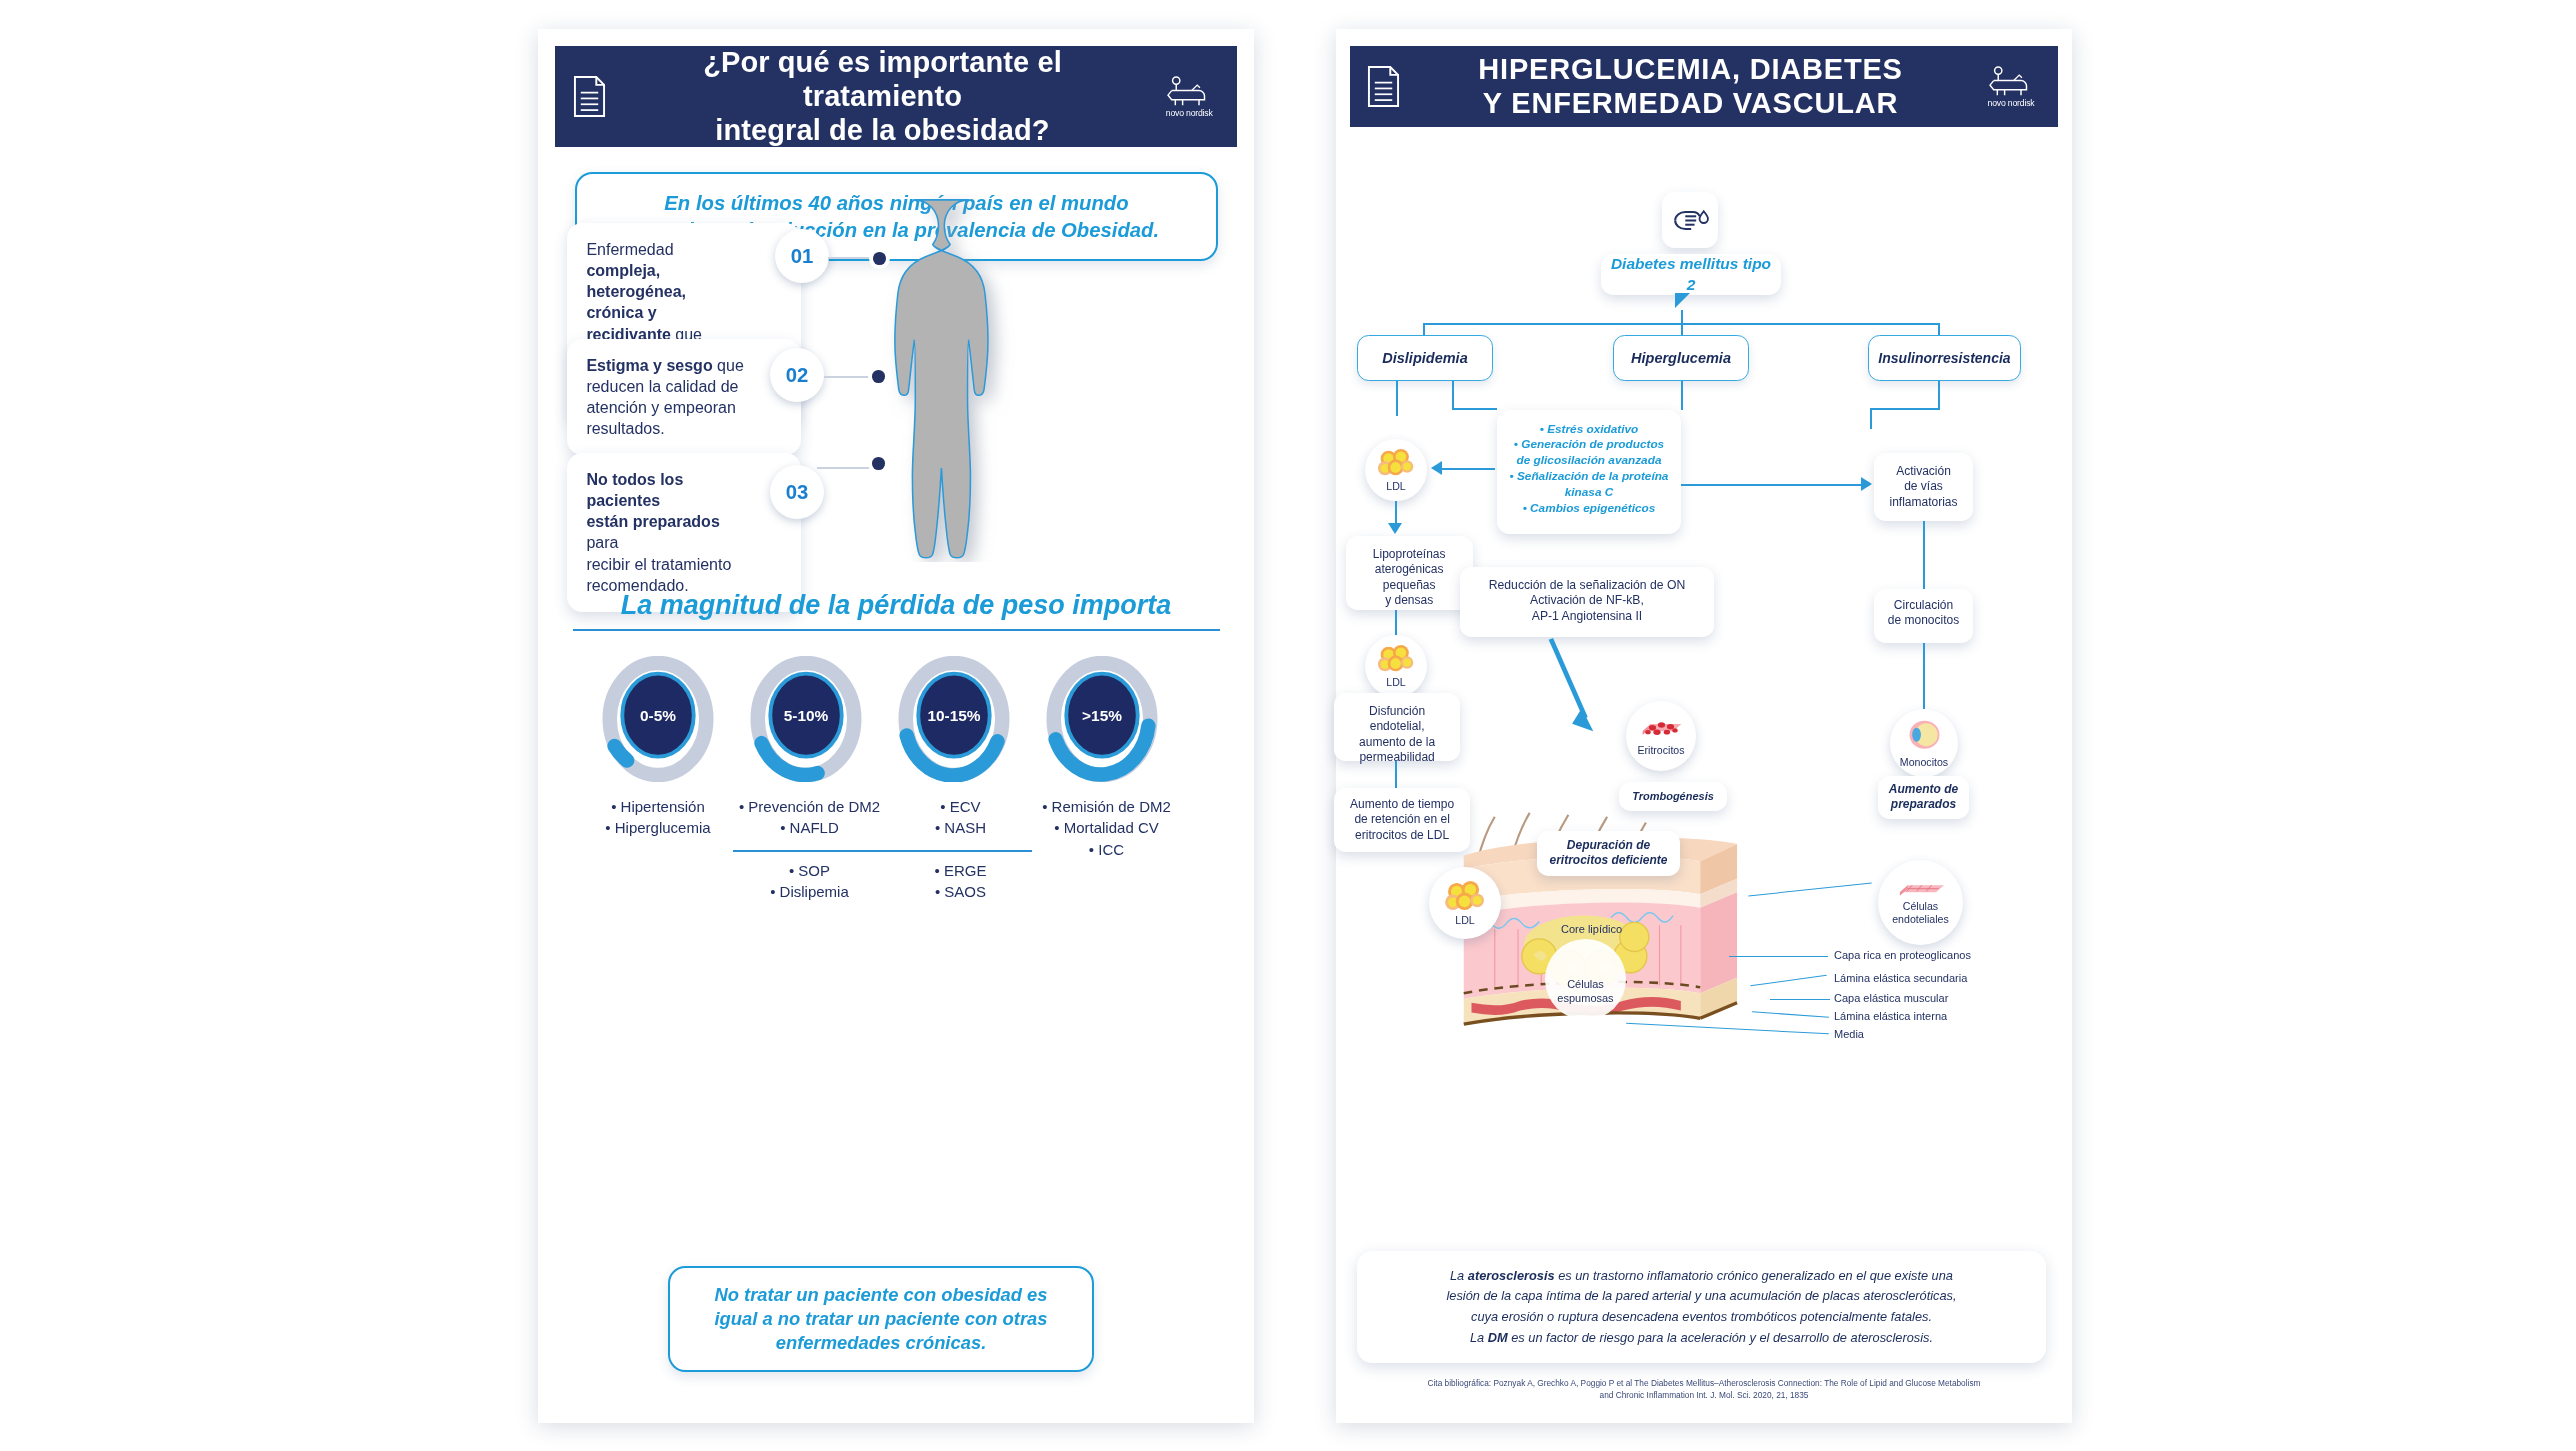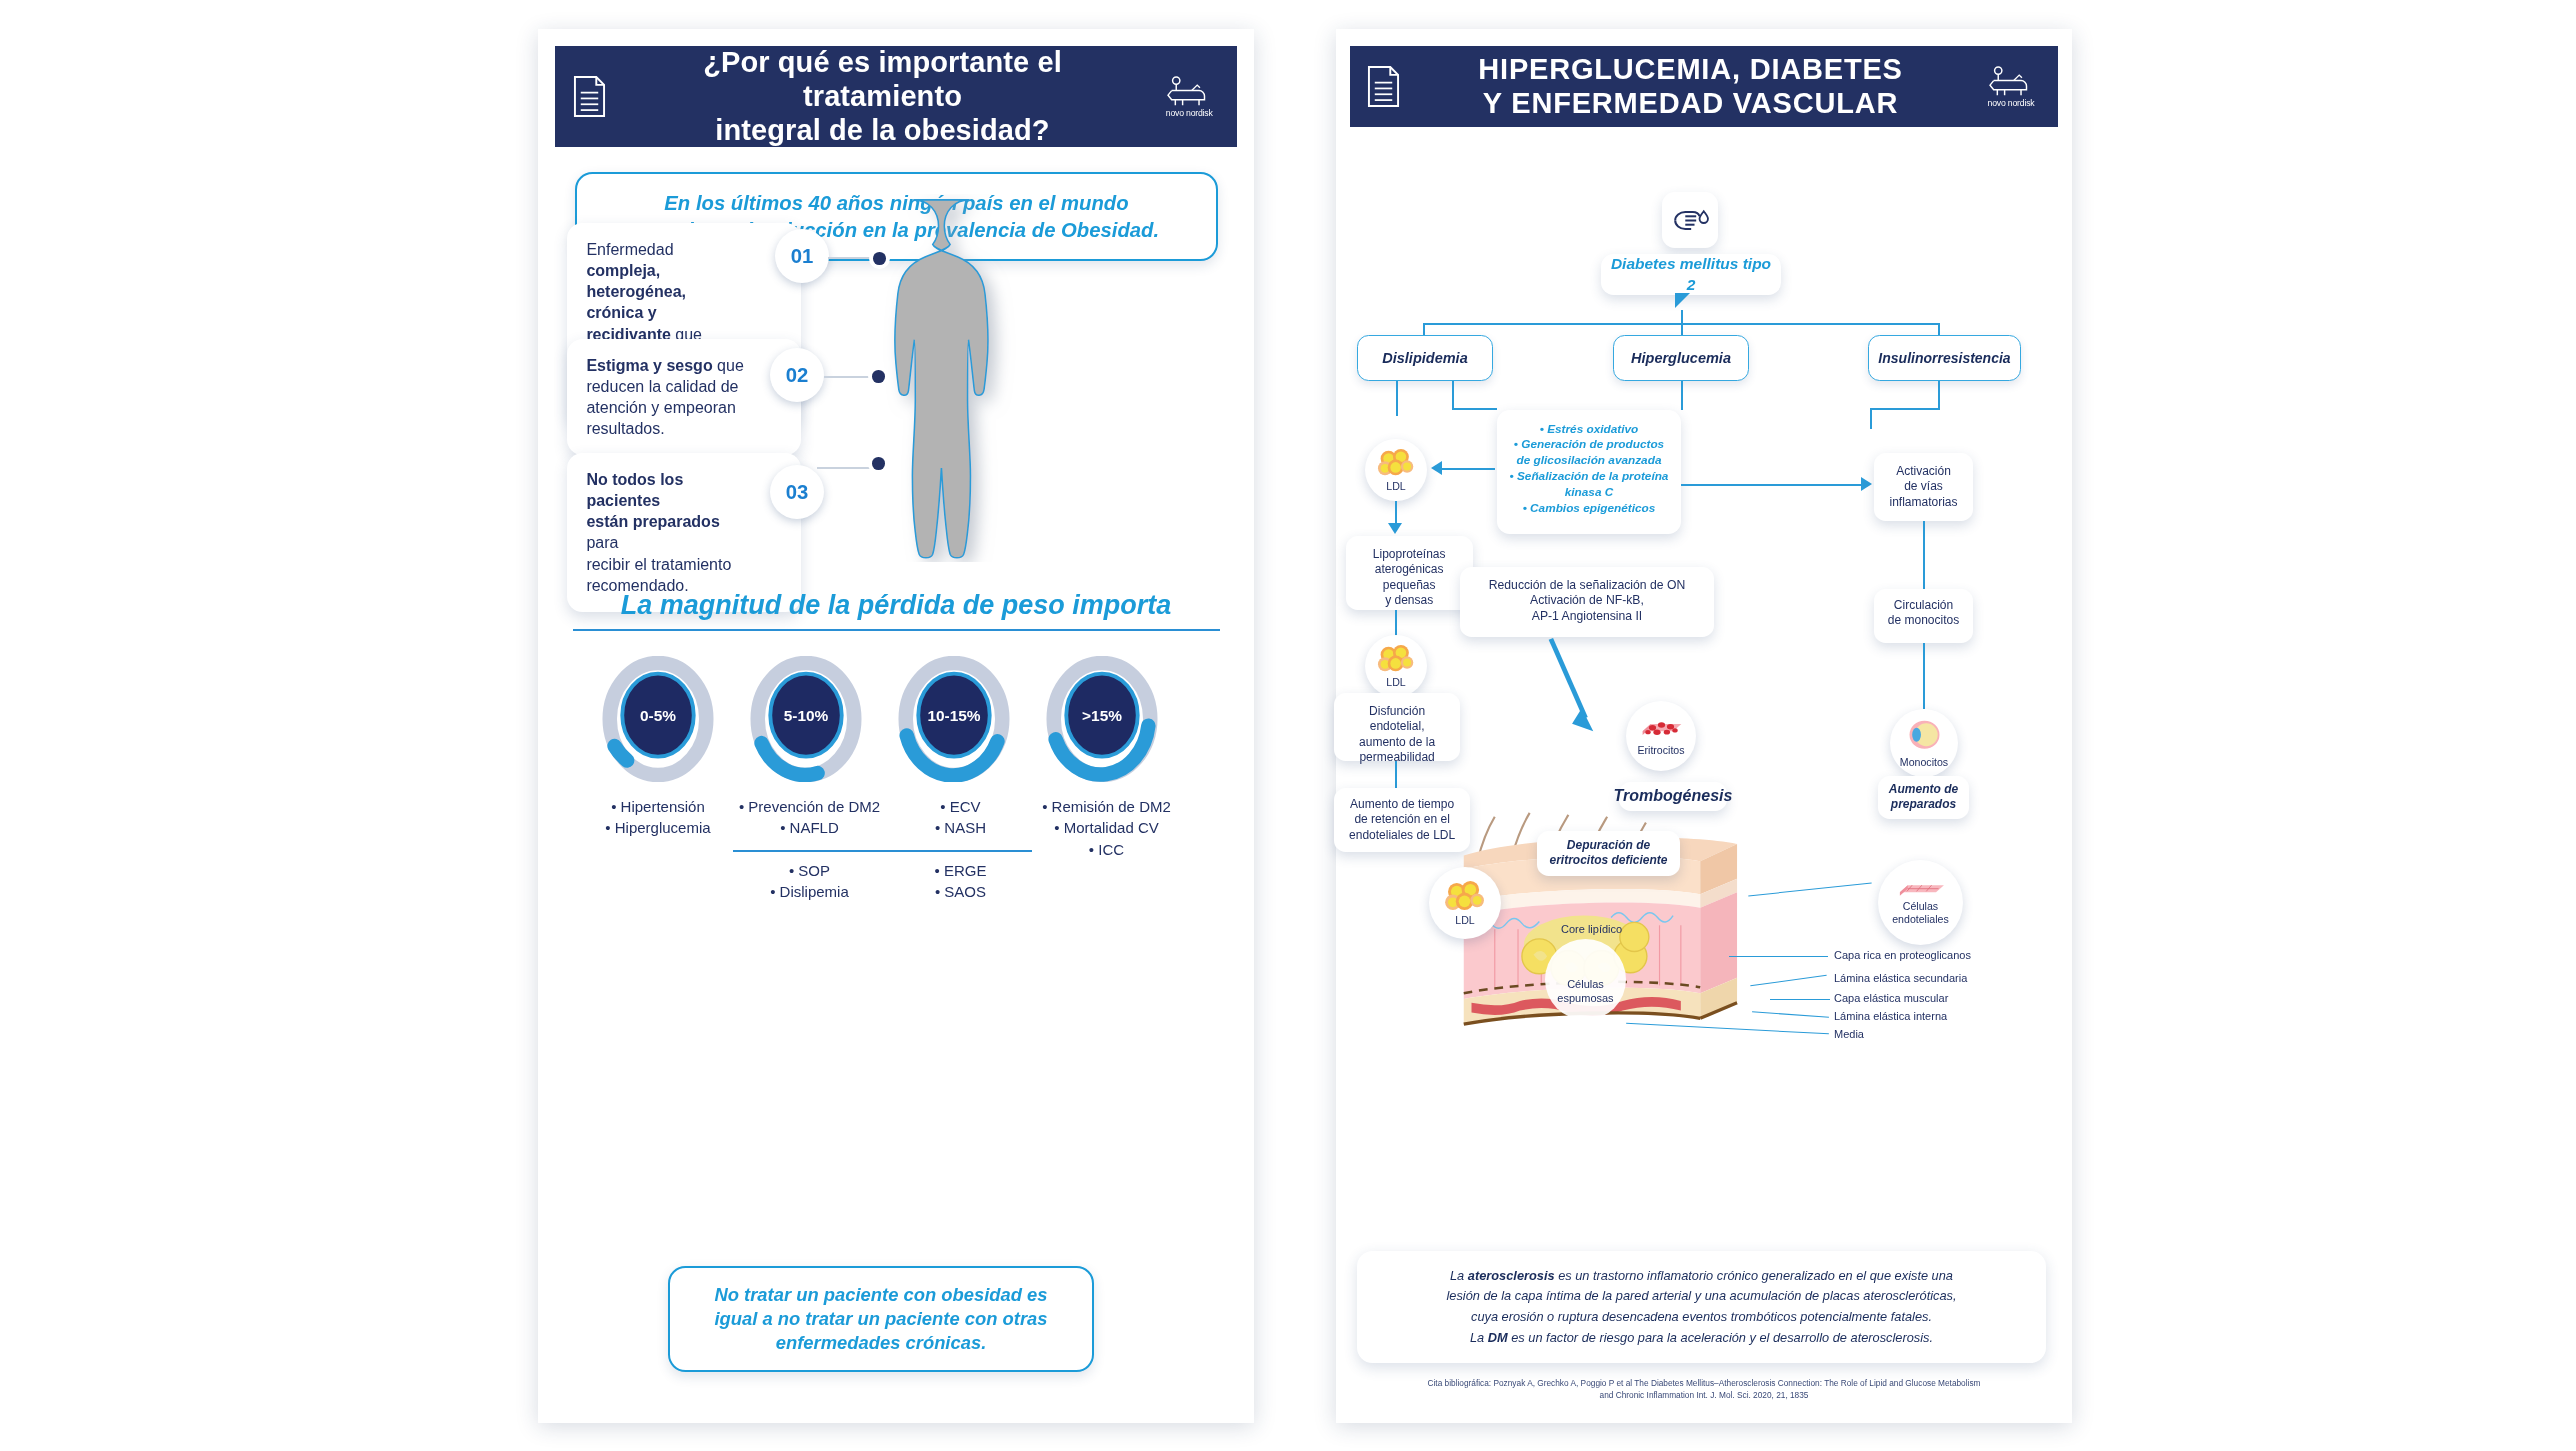--- a/index.html
+++ b/index.html
@@ -426,21 +426,21 @@
         <div>aumento de la</div>
         <div>permeabilidad</div>
       </div>
     </div>
     <div class="conn" style="left:59px; top:732px; width:1.9px; height:27px;"></div>
 
     <div class="fbox" style="left:-1.9px; top:759px; width:136px; height:64px; font-size:12px; display:block; padding-top:8.7px;">
       <div style="text-align:center">
         <div>Aumento de tiempo</div>
         <div>de retención en el</div>
-        <div>endoteliales de LDL</div>
+        <div>eritrocitos de LDL</div>
       </div>
     </div>
 
     <div class="fbox" style="left:538px; top:424px; width:99px; height:68px; font-size:12px; display:block; padding-top:10.6px;">
       <div style="text-align:center">
         <div>Activación</div>
         <div>de vías</div>
         <div>inflamatorias</div>
       </div>
     </div>
@@ -478,21 +478,21 @@
           <ellipse cx="34" cy="12" rx="4" ry="3"></ellipse>
             <ellipse cx="19" cy="18" rx="4" ry="3"></ellipse>
           <ellipse cx="30" cy="18" rx="3.5" ry="2.6"></ellipse>
             <ellipse cx="39" cy="16" rx="3" ry="2.4"></ellipse>
           <ellipse cx="9" cy="18" rx="3" ry="2.4"></ellipse>
         </g>
       </svg>
       <div class="cap">Eritrocitos</div>
     </div>
 
-    <div class="fbox italic navy" style="left:283px; top:753px; width:108px; height:29px; font-size:16px;">
+    <div class="fbox italic navy" style="left:283px; top:753px; width:108px; height:29px; font-size:11px;">
       <span>Trombogénesis</span>
     </div>
 
     <svg style="position:absolute; left:120px; top:780px; width:314px; height:252px;" viewBox="0 0 324 260">
 
       <g stroke="#b99a80" stroke-width="2.2" fill="none">
         <path d="M22 54 C28 30 34 18 40 8"></path>
           <path d="M58 48 C64 26 70 14 76 4"></path>
         <path d="M96 50 C102 28 110 16 116 6"></path>
           <path d="M136 52 C142 30 150 18 156 8"></path>

